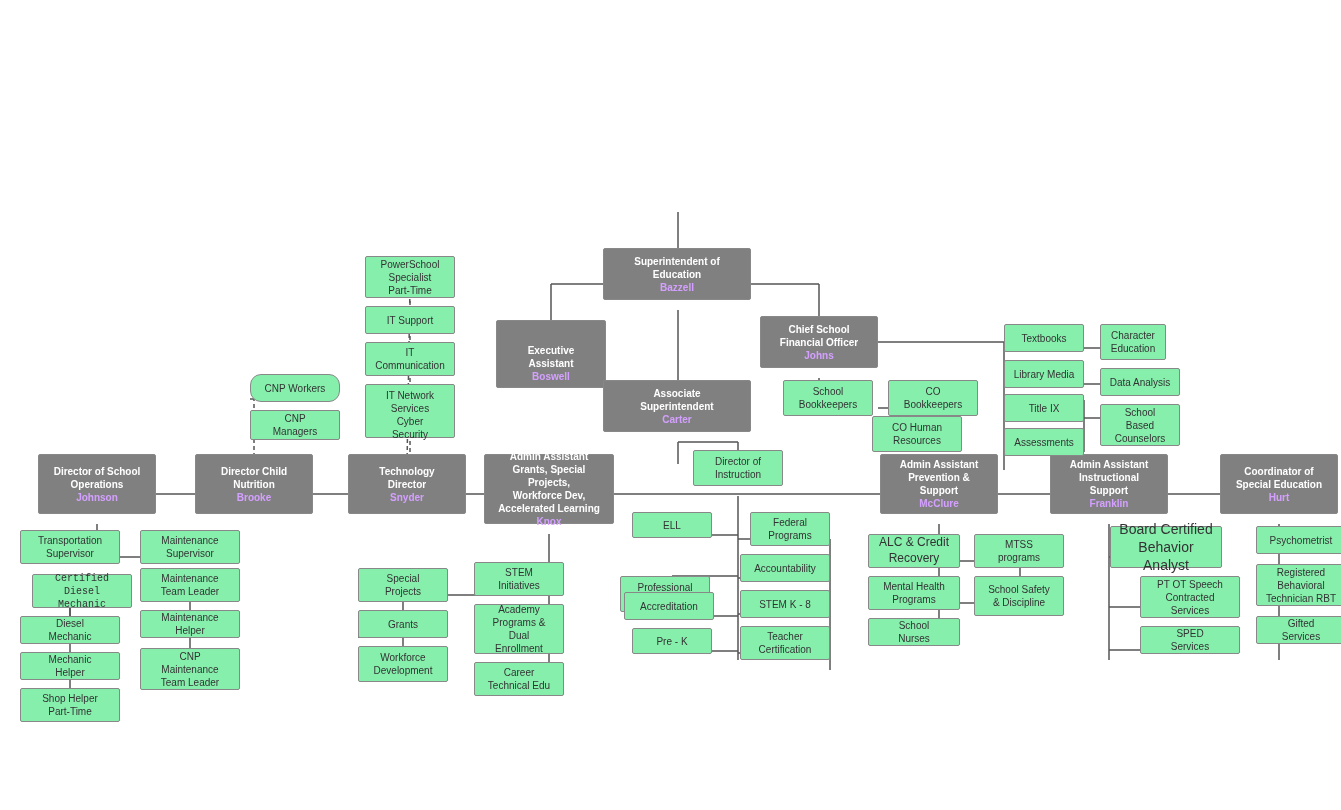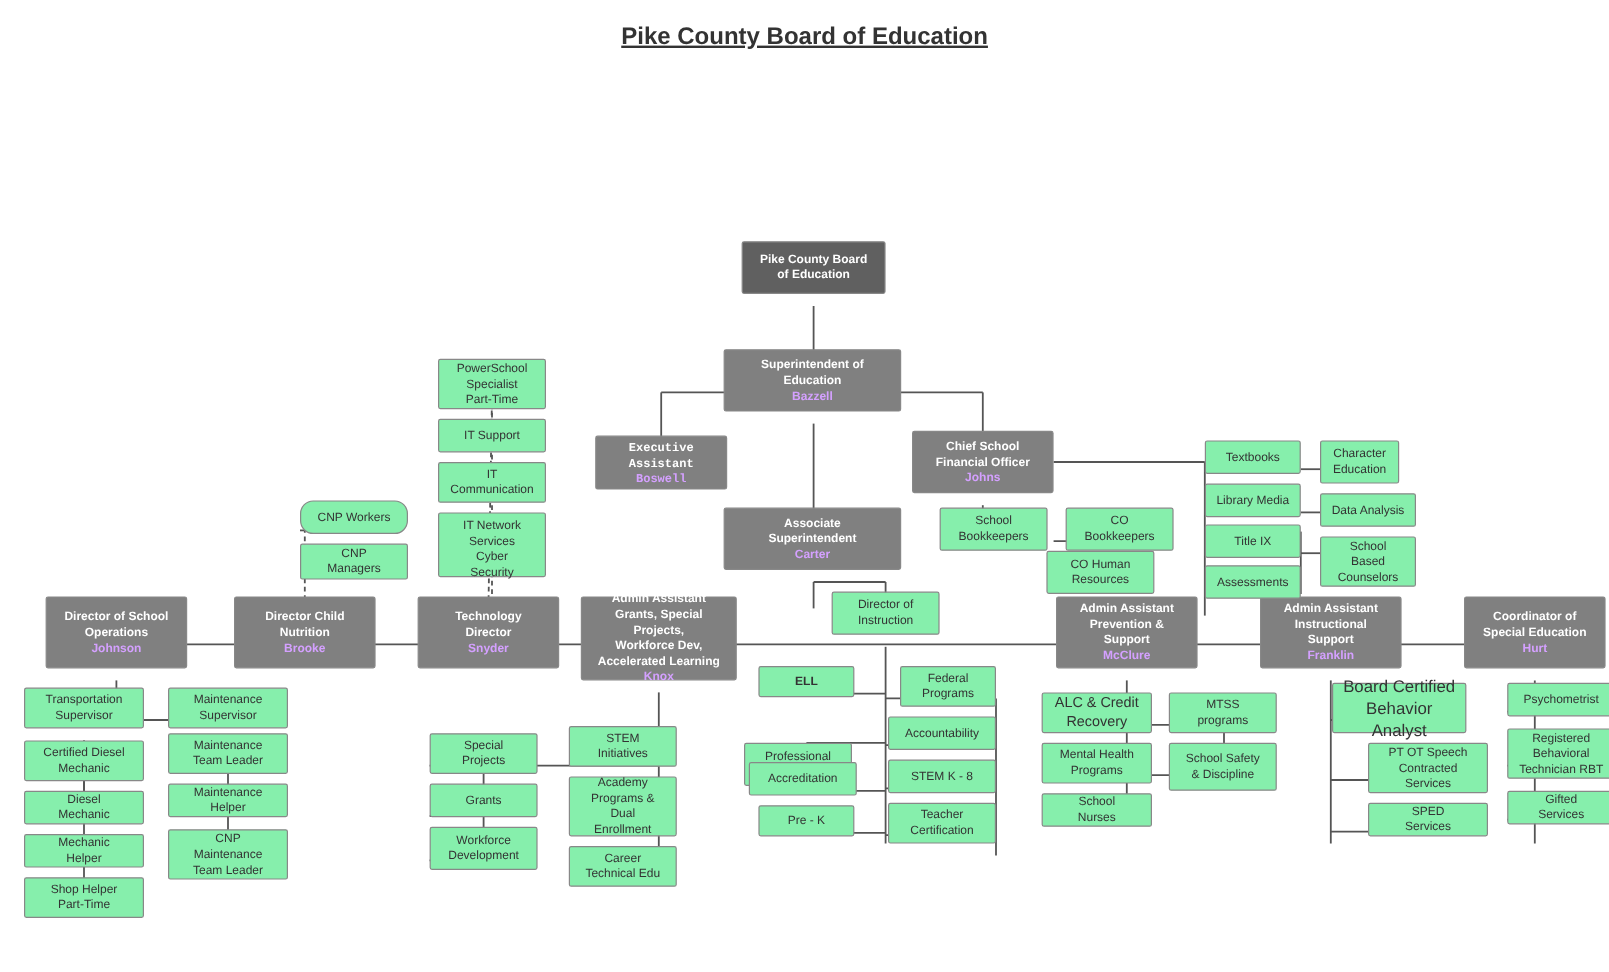--- a/index.html
+++ b/index.html
@@ -74,21 +74,20 @@
       fill: none;
     }
     line.dashed, path.dashed {
       stroke-dasharray: 4,3;
     }
   </style>
 </head>
 <body>
 
 <div class="page">
-  <div class="page-title">Pike County Board of Education</div>
   <div class="org-chart" style="height:760px; position:relative;">
     <svg class="connector-layer" viewBox="0 0 1341 780" style="position:absolute;top:0;left:0;width:1341px;height:780px;">
 
       <line x1="668" y1="192" x2="668" y2="238"></line>
 
       <line x1="650" y1="264" x2="541" y2="264"></line>
       <line x1="541" y1="264" x2="541" y2="310"></line>
 
       <line x1="668" y1="264" x2="809" y2="264"></line>
       <line x1="809" y1="264" x2="809" y2="306"></line>
@@ -196,28 +195,25 @@
       <line x1="1130" y1="537" x2="1099" y2="537"></line>
       <line x1="1130" y1="587" x2="1099" y2="587"></line>
       <line x1="1130" y1="630" x2="1099" y2="630"></line>
 
       <line x1="1269" y1="504" x2="1269" y2="640"></line>
       <line x1="1246" y1="530" x2="1269" y2="530"></line>
       <line x1="1246" y1="575" x2="1269" y2="575"></line>
       <line x1="1246" y1="620" x2="1269" y2="620"></line>
     </svg>
 
-  <div class="box dark-header" style="left: 608px; top: 138px; width: 120px; height: 44px; font-size: 10px; display: flex; flex-direction: column; align-items: center; justify-content: center;">
-        <div style="font-weight: bold;">Pike County Board<br>of Education</div>
-      </div>
       <div class="box dark" style="left: 593px; top: 228px; width: 148px; height: 52px; font-size: 10px; display: flex; flex-direction: column; align-items: center; justify-content: center;">
         <div style="font-weight: bold;">Superintendent of<br>Education</div>
         <span class="name">Bazzell</span>
       </div>
-      <div class="box dark" style="left: 486px; top: 300px; width: 110px; height: 45px; font-size: 10px; display: flex; flex-direction: column; align-items: center; justify-content: flex-start; font-family: Liberation Mono, monospace;">
+      <div class="box dark" style="left: 486px; top: 300px; width: 110px; height: 68px; font-size: 10px; display: flex; flex-direction: column; align-items: center; justify-content: flex-end;">
         <div style="font-weight: bold;">Executive<br>Assistant</div>
         <span class="name">Boswell</span>
       </div>
       <div class="box dark" style="left: 750px; top: 296px; width: 118px; height: 52px; font-size: 10px; display: flex; flex-direction: column; align-items: center; justify-content: center;">
         <div style="font-weight: bold;">Chief School<br>Financial Officer</div>
         <span class="name">Johns</span>
       </div>
       <div class="box dark" style="left: 593px; top: 360px; width: 148px; height: 52px; font-size: 10px; display: flex; flex-direction: column; align-items: center; justify-content: center;">
         <div style="font-weight: bold;">Associate<br>Superintendent</div>
         <span class="name">Carter</span>
@@ -300,21 +296,21 @@
       </div>
       <div class="box light" style="left: 1090px; top: 384px; width: 80px; height: 42px; font-size: 10px; display: flex; flex-direction: column; align-items: center; justify-content: center;">
         <div style="font-weight: normal;">School<br>Based<br>Counselors</div>
       </div>
       <div class="box light" style="left: 10px; top: 510px; width: 100px; height: 34px; font-size: 10px; display: flex; flex-direction: column; align-items: center; justify-content: center;">
         <div style="font-weight: normal;">Transportation<br>Supervisor</div>
       </div>
       <div class="box light" style="left: 130px; top: 510px; width: 100px; height: 34px; font-size: 10px; display: flex; flex-direction: column; align-items: center; justify-content: center;">
         <div style="font-weight: normal;">Maintenance<br>Supervisor</div>
       </div>
-      <div class="box light" style="left: 10px; top: 554px; width: 100px; height: 34px; font-size: 10px; display: flex; flex-direction: column; align-items: center; justify-content: center;">
+      <div class="box light" style="left: 22px; top: 554px; width: 100px; height: 34px; font-size: 10px; display: flex; flex-direction: column; align-items: center; justify-content: center; font-family: Liberation Mono, monospace;">
         <div style="font-weight: normal;">Certified Diesel<br>Mechanic</div>
       </div>
       <div class="box light" style="left: 10px; top: 596px; width: 100px; height: 28px; font-size: 10px; display: flex; flex-direction: column; align-items: center; justify-content: center;">
         <div style="font-weight: normal;">Diesel<br>Mechanic</div>
       </div>
       <div class="box light" style="left: 10px; top: 632px; width: 100px; height: 28px; font-size: 10px; display: flex; flex-direction: column; align-items: center; justify-content: center;">
         <div style="font-weight: normal;">Mechanic<br>Helper</div>
       </div>
       <div class="box light" style="left: 10px; top: 668px; width: 100px; height: 34px; font-size: 10px; display: flex; flex-direction: column; align-items: center; justify-content: center;">
         <div style="font-weight: normal;">Shop Helper<br>Part-Time</div>
@@ -340,21 +336,21 @@
       <div class="box light" style="left: 464px; top: 542px; width: 90px; height: 34px; font-size: 10px; display: flex; flex-direction: column; align-items: center; justify-content: center;">
         <div style="font-weight: normal;">STEM<br>Initiatives</div>
       </div>
       <div class="box light" style="left: 464px; top: 584px; width: 90px; height: 50px; font-size: 10px; display: flex; flex-direction: column; align-items: center; justify-content: center;">
         <div style="font-weight: normal;">Academy<br>Programs &amp;<br>Dual<br>Enrollment</div>
       </div>
       <div class="box light" style="left: 464px; top: 642px; width: 90px; height: 34px; font-size: 10px; display: flex; flex-direction: column; align-items: center; justify-content: center;">
         <div style="font-weight: normal;">Career<br>Technical Edu</div>
       </div>
       <div class="box light" style="left: 622px; top: 492px; width: 80px; height: 26px; font-size: 10px; display: flex; flex-direction: column; align-items: center; justify-content: center;">
-        <div style="font-weight: bold; text-align: right;">ELL</div>
+        <div style="font-weight: normal; text-align: right;">ELL</div>
       </div>
       <div class="box light" style="left: 610px; top: 556px; width: 90px; height: 36px; font-size: 10px; display: flex; flex-direction: column; align-items: center; justify-content: center;">
         <div style="font-weight: normal;">Professional<br>Development</div>
       </div>
       <div class="box light" style="left: 614px; top: 572px; width: 90px; height: 28px; font-size: 10px; display: flex; flex-direction: column; align-items: center; justify-content: center;">
         <div style="font-weight: normal;">Accreditation</div>
       </div>
       <div class="box light" style="left: 622px; top: 608px; width: 80px; height: 26px; font-size: 10px; display: flex; flex-direction: column; align-items: center; justify-content: center;">
         <div style="font-weight: normal;">Pre - K</div>
       </div>

